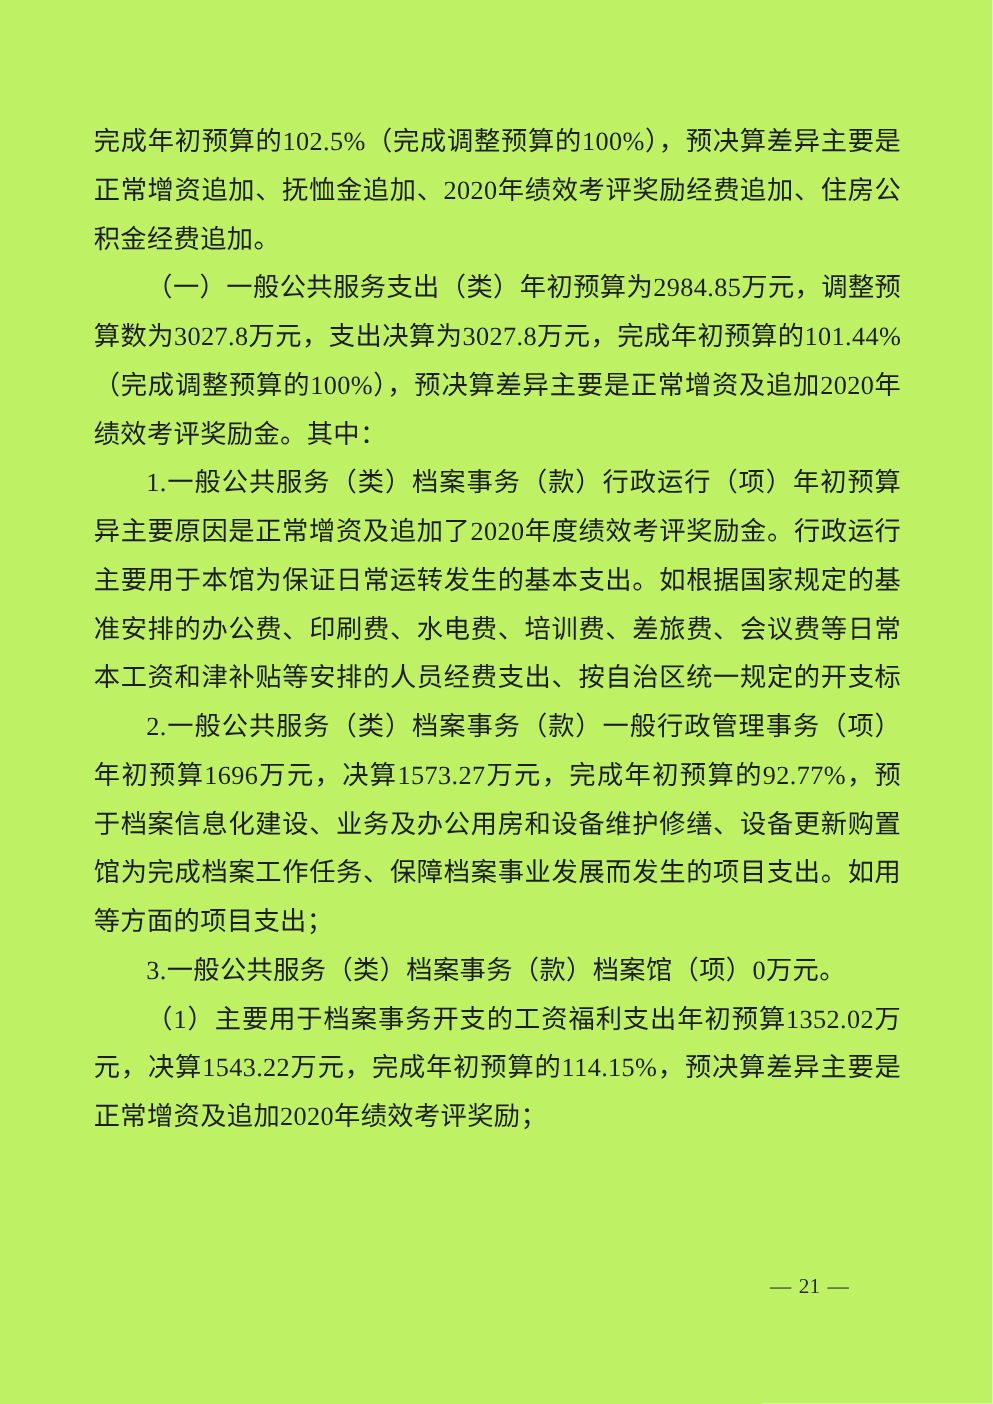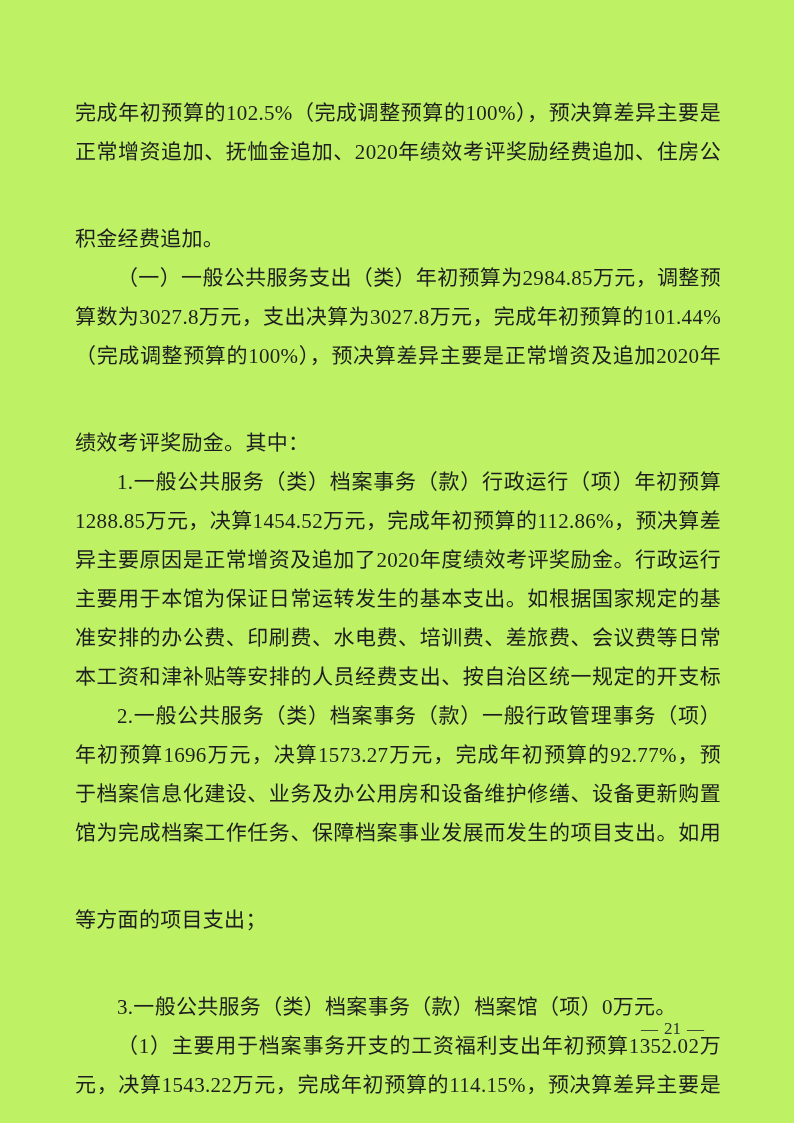--- a/index.html
+++ b/index.html
@@ -31,33 +31,32 @@
     line-height: 39px;
     font-size: 21px;
     letter-spacing: 0.3px;
     white-space: normal;
     text-align: justify;
     text-align-last: justify;
     overflow: hidden;
   }
   .line.final {
     text-align-last: left;
-    margin-top: 48px;
   }
   .line.indent {
     padding-left: 42px;
   }
   .footer {
     position: absolute;
     top: 1016px;
     left: 610px;
     width: 100px;
     height: 26px;
     line-height: 26px;
-    text-align: right;
+    text-align: left;
     font-size: 17px;
     color: #2a2a35;
     white-space: nowrap;
   }
   .footer .dash {
     display: inline-block;
     margin: 0 6px;
   }
 </style>
 </head>
@@ -71,21 +70,20 @@
         <div class="line final">积金经费追加。</div>
       </div>
       <div class="paragraph">
         <div class="line indent">（一）一般公共服务支出（类）年初预算为2984.85万元，调整预</div>
         <div class="line">算数为3027.8万元，支出决算为3027.8万元，完成年初预算的101.44%</div>
         <div class="line">（完成调整预算的100%），预决算差异主要是正常增资及追加2020年</div>
         <div class="line final">绩效考评奖励金。其中：</div>
       </div>
       <div class="paragraph">
         <div class="line indent">1.一般公共服务（类）档案事务（款）行政运行（项）年初预算</div>
-        <div class="line">1288.85万元，决算1454.52万元，完成年初预算的112.86%，预决算差</div>
         <div class="line">异主要原因是正常增资及追加了2020年度绩效考评奖励金。行政运行</div>
         <div class="line">主要用于本馆为保证日常运转发生的基本支出。如根据国家规定的基</div>
         <div class="line">准安排的办公费、印刷费、水电费、培训费、差旅费、会议费等日常</div>
         <div class="line">本工资和津补贴等安排的人员经费支出、按自治区统一规定的开支标</div>
       </div>
       <div class="paragraph">
         <div class="line indent">2.一般公共服务（类）档案事务（款）一般行政管理事务（项）</div>
         <div class="line">年初预算1696万元，决算1573.27万元，完成年初预算的92.77%，预决</div>
         <div class="line">于档案信息化建设、业务及办公用房和设备维护修缮、设备更新购置</div>
         <div class="line">馆为完成档案工作任务、保障档案事业发展而发生的项目支出。如用</div>

